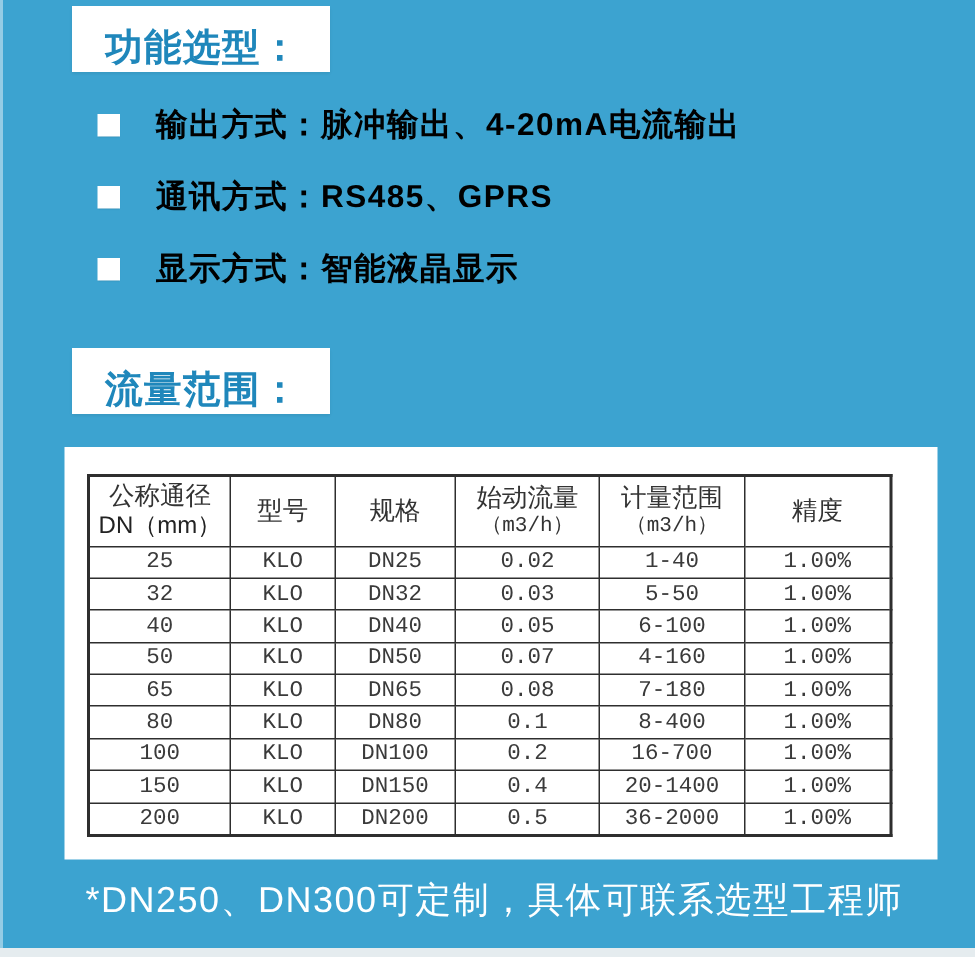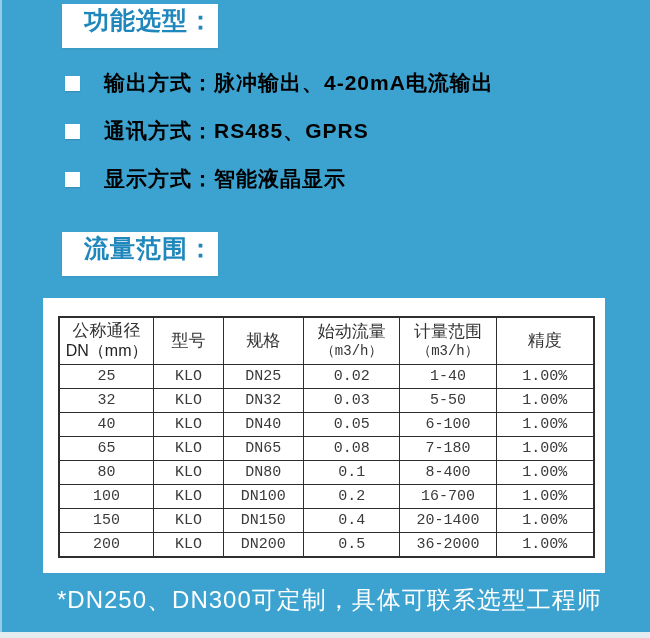--- a/index.html
+++ b/index.html
@@ -15,23 +15,23 @@
   }
   .edge-left{
     position:absolute;left:0;top:0;width:2px;height:100%;
     background:rgba(255,255,255,.45);
   }
   .edge-bottom{
     position:absolute;left:0;bottom:0;width:100%;height:6px;
     background:#E5ECEF;
   }
   .title-box{
-    position:absolute;left:62px;width:156px;height:44px;
+    position:absolute;left:48px;width:172px;height:44px;
     background:#ffffff;
-    display:flex;align-items:flex-start;
+    display:flex;align-items:flex-end;
     padding-left:22px;box-sizing:border-box;
     box-shadow:0 1px 2px rgba(0,0,0,.08);
   }
   .title-box span{
     font-size:25px;font-weight:700;color:#1F87BB;
     letter-spacing:1px;white-space:nowrap;
   }
   .t1{top:4px;}
   .t2{top:232px;}
   .bullets{
@@ -44,20 +44,21 @@
     width:15px;height:15px;background:#ffffff;flex:0 0 15px;
     margin-right:24px;box-shadow:0 1px 1px rgba(0,0,0,.12);
   }
   .bullets li .btxt{
     color:#000000;font-size:21px;font-weight:600;letter-spacing:1px;
     white-space:nowrap;
   }
   .panel{
     position:absolute;left:43px;top:298px;width:562px;height:275px;
     background:#ffffff;
+    padding-left:20px;
   }
   table.spec{
     position:absolute;left:15px;top:18px;width:537px;height:242px;
     border-collapse:collapse;table-layout:fixed;
     background:#ffffff;
   }
   table.spec th, table.spec td{
     border:1px solid #2e2e2e;
     text-align:center;vertical-align:middle;
     padding:0;overflow:hidden;white-space:nowrap;
@@ -171,20 +172,28 @@
           </tr>
           <tr>
             <td>40</td>
             <td>KLO</td>
             <td>DN40</td>
             <td>0.05</td>
             <td>6-100</td>
             <td>1.00%</td>
           </tr>
           <tr>
+            <td>50</td>
+            <td>KLO</td>
+            <td>DN50</td>
+            <td>0.07</td>
+            <td>4-160</td>
+            <td>1.00%</td>
+          </tr>
+          <tr>
             <td>65</td>
             <td>KLO</td>
             <td>DN65</td>
             <td>0.08</td>
             <td>7-180</td>
             <td>1.00%</td>
           </tr>
           <tr>
             <td>80</td>
             <td>KLO</td>

